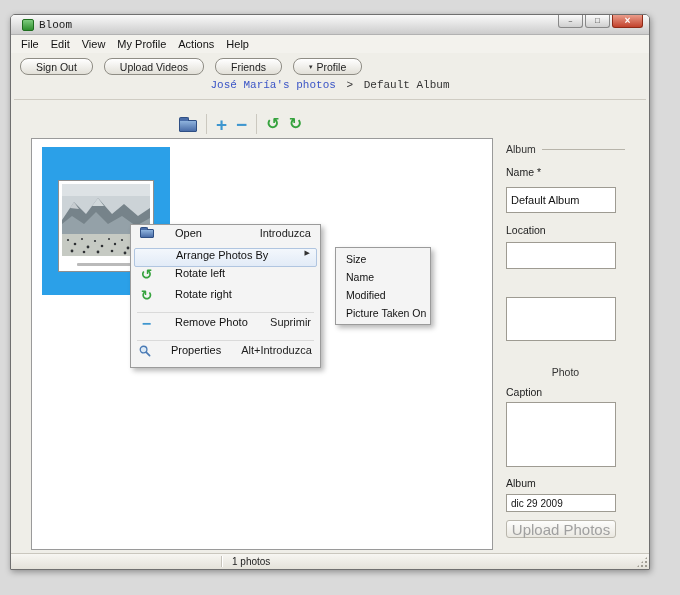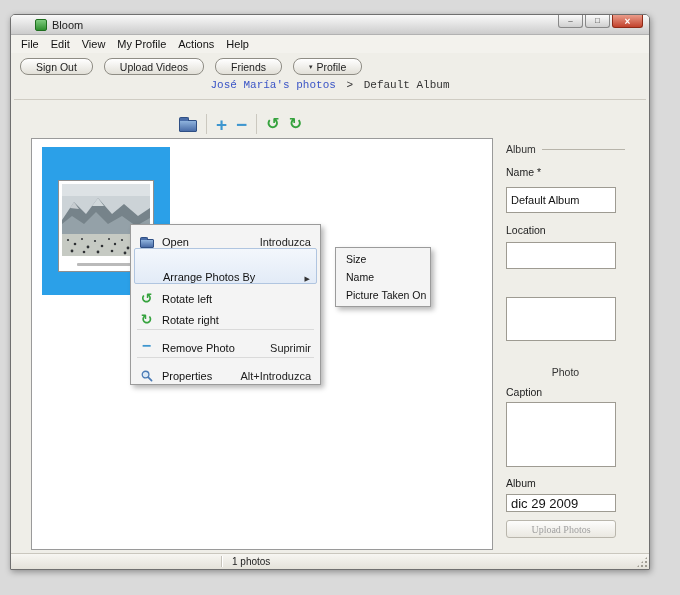--- a/index.html
+++ b/index.html
@@ -13,23 +13,24 @@
   .stage { position:relative; width:680px; height:595px; background:#dadada; overflow:hidden; }
 
   
   .window {
     position:absolute; left:10px; top:14px; width:640px; height:556px;
     background:#efeee8; border:1px solid #6f6f6f; border-radius:5px 5px 1px 1px;
     box-shadow:1px 2px 6px rgba(0,0,0,.35);
   }
   .titlebar {
     position:relative; height:20px; display:flex; align-items:center; gap:5px;
-    padding:0 24px; border-radius:4px 4px 0 0;
+    padding:0 11px; border-radius:4px 4px 0 0;
     background:linear-gradient(#f9f9f9,#cccccc);
     border-bottom:1px solid #b2b2b2;
+    font-family:Liberation Mono, monospace;
   }
   .app-icon {
     width:12px; height:12px; border-radius:2px;
     background:linear-gradient(#7ecb7e,#2f8f2f);
     border:1px solid #1f6e1f;
   }
   .title { font-size:11px; color:#1b1b1b; }
   .win-controls { position:absolute; top:0; right:6px; display:flex; gap:2px; }
   .wbtn {
     width:25px; height:13px; border:1px solid #888; border-top:none;
@@ -97,26 +98,26 @@
     position:absolute; left:50%; bottom:5px; transform:translateX(-50%);
     width:58px; height:3px; background:#828282; opacity:.55; border-radius:1px;
   }
 
   
   .ctx-menu {
     position:absolute; left:130px; top:224px; width:191px; z-index:20;
     background:#f4f4f4; border:1px solid #9b9b9b; padding:2px;
     box-shadow:3px 3px 5px rgba(0,0,0,.28); font-size:11px; color:#111;
   }
-  .cm-row { height:21px; display:flex; align-items:flex-end; gap:7px; padding:0 7px 0 5px; }
+  .cm-row { height:21px; display:flex; align-items:flex-start; gap:20px; padding:0 7px 0 5px; }
   .cm-icon { width:17px; display:flex; justify-content:center; align-items:center; }
   .cm-label { flex:1; white-space:nowrap; }
   .cm-shortcut { color:#222; }
   .cm-row.highlight {
-    height:36px; margin:0 1px;
+    height:19px; margin:0 1px;
     background:linear-gradient(#f3f7fc,#e2ebf7);
     border:1px solid #b0c5e0; border-radius:2px; padding:0 6px 0 4px;
   }
   .cm-arrow { font-size:7px; color:#333; }
   .cm-sep { height:1px; background:#dadada; margin:3px 4px; }
   .mglyph { font-weight:bold; line-height:1; }
   .mglyph.green { color:#36a33e; font-size:14px; }
   .mglyph.blue { color:#3e96cf; font-size:16px; }
 
   .ctx-submenu {
@@ -139,24 +140,24 @@
   .l-name   { top:23px; }
   .i-name   { top:44px; height:26px; }
   .l-loc    { top:81px; }
   .i-loc    { top:99px; height:27px; }
   .l-desc   { top:152px; }
   .a-desc   { top:154px; height:44px; }
   .h-photo  { top:223px;flex-direction:column; }
   .l-cap    { top:243px; }
   .a-cap    { top:259px; height:65px; }
   .l-added  { top:334px; }
-  .i-added  { top:351px; height:18px; font-size:13px; padding:1px 4px; }
+  .i-added  { top:351px; height:18px; font-size:10px; padding:1px 4px; }
   .upload-btn {
     position:absolute; left:0; top:377px; width:110px; height:18px;
-    font-size:10px; font-family:Liberation Serif, serif; color:#a0a0a0;
+    font-size:15px; font-family:Liberation Sans, sans-serif; color:#a0a0a0;
     background:linear-gradient(#fdfdfc,#eae8e1); border:1px solid #b9b6ac; border-radius:3px;
   }
 
   
   .statusbar {
     position:absolute; left:0; right:0; bottom:0; height:16px;
     background:linear-gradient(#f7f6f2,#e4e2da); border-top:1px solid #cac7be;
   }
   .sb-div { position:absolute; left:210px; top:2px; bottom:2px; width:1px; background:#c6c3ba; box-shadow:1px 0 0 #fff; }
   .sb-text { position:absolute; left:221px; top:2px; font-size:10px; color:#222; }
@@ -332,16 +333,17 @@
         </svg>
       </span>
       <span class="cm-label">Properties</span>
       <span class="cm-shortcut">Alt+Introduzca</span>
     </div>
   </div>
 
   <div class="ctx-submenu">
     <div class="sm-row">Size</div>
     <div class="sm-row">Name</div>
+    <div class="sm-row">Modified</div>
     <div class="sm-row">Picture Taken On</div>
   </div>
 
 </div>
 
 </body></html>

